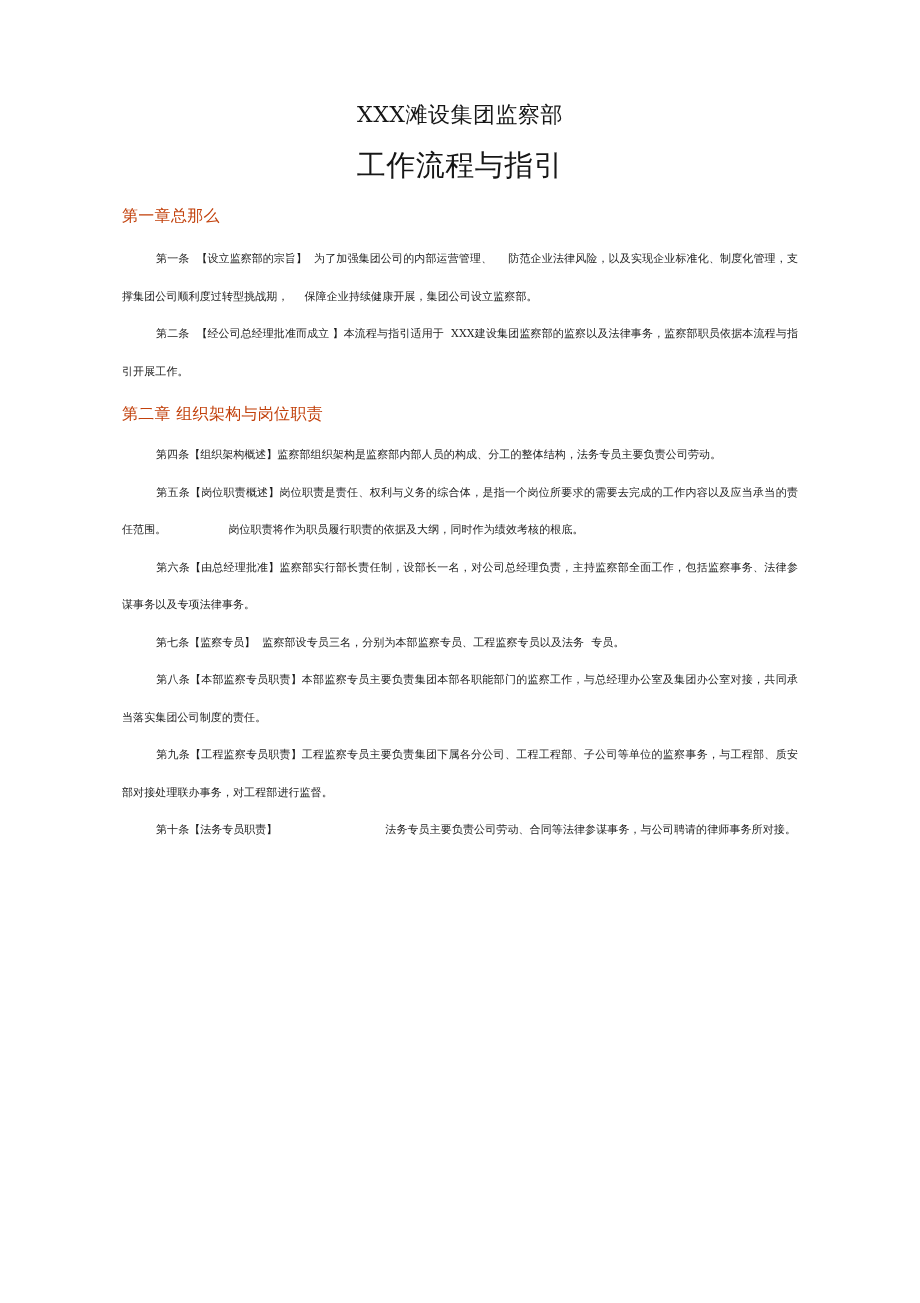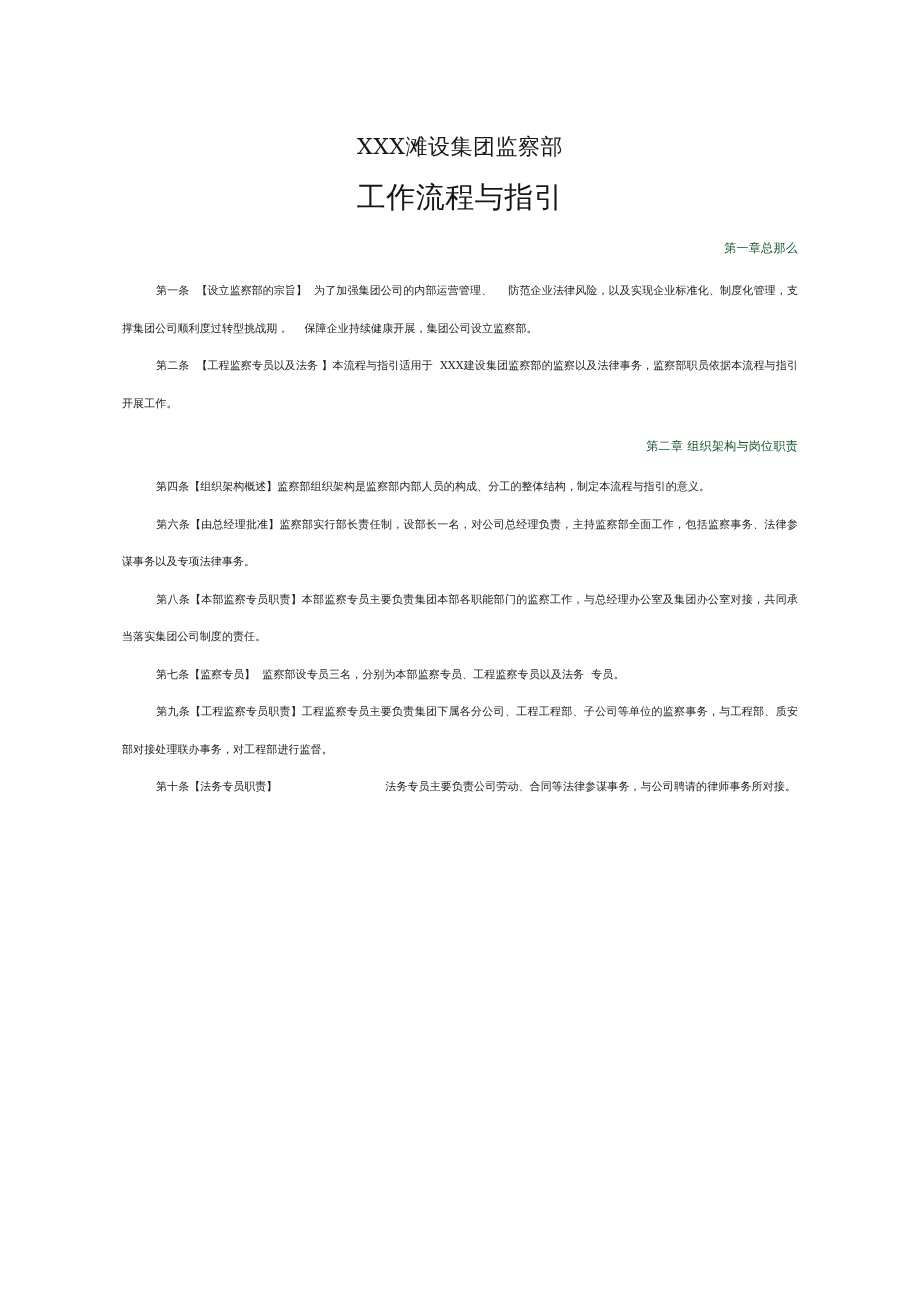--- a/index.html
+++ b/index.html
@@ -18,21 +18,21 @@
   .page {
     position: absolute;
     left: 0; top: 0;
     width: 920px;
     height: 1303px;
     background: #fff;
   }
   .content {
     position: absolute;
     left: 122px;
-    top: 124px;
+    top: 92px;
     width: 676px;
   }
 
   
   .doc-title {
     text-align: center;
     font-size: 22px;
     line-height: 46px;
     letter-spacing: 0.5px;
     color: #161616;
@@ -40,24 +40,24 @@
   }
   .doc-subtitle {
     text-align: center;
     font-size: 29px;
     line-height: 46px;
     letter-spacing: 0.5px;
     color: #161616;
     margin-top: 4px;
   }
   .chapter-title {
-    text-align: right;
-    font-size: 12px;
+    text-align: left;
+    font-size: 16px;
     line-height: 44px;
-    color: #14532d;
+    color: #c2410c;
     margin-top: 6px;
     letter-spacing: 0.3px;
   }
   .chapter-title.ch2 {
     margin-top: 2px;
   }
 
   
   .para {
     font-size: 11px;
@@ -93,42 +93,45 @@
     <div class="doc-title">XXX滩设集团监察部</div>
     <div class="doc-subtitle">工作流程与指引</div>
 
     <div class="chapter-title">第一章总那么</div>
 
     <div class="para p1">
       <span class="indent"></span><span>第一条</span><span class="gap-sm"></span><span class="bracket">【设立监察部的宗旨】</span><span class="gap-sm"></span><span>为了加强集团公司的内部运营管理、</span><span class="gap-md"></span><span>防范企业法律风险，</span><span>以及实现企业标准化、制度化管理，支撑集团公司顺利度过转型挑战期，</span><span class="gap-md"></span><span>保障企业持续健康</span><span>开展，集团公司设立监察部。</span>
     </div>
 
     <div class="para">
-      <span class="indent"></span><span>第二条</span><span class="gap-sm"></span><span class="bracket">【工程监察专员以及法务 】</span><span>本流程与指引适用于</span><span class="gap-sm"></span><span>XXX建设集团监察</span><span>部的监察以及法律事务，监察部职员依据本流程与指引开展工作。</span>
+      <span class="indent"></span><span>第二条</span><span class="gap-sm"></span><span class="bracket">【经公司总经理批准而成立 】</span><span>本流程与指引适用于</span><span class="gap-sm"></span><span>XXX建设集团监察</span><span>部的监察以及法律事务，监察部职员依据本流程与指引开展工作。</span>
     </div>
 
 
     <div class="chapter-title ch2">第二章 组织架构与岗位职责</div>
 
     <div class="para">
-      <span class="indent"></span><span>第四条</span><span class="bracket">【组织架构概述】</span><span>监察部组织架构是监察部内部人员的构成、分工的整体结构，</span><span>制定本流程与指引的意义。</span>
+      <span class="indent"></span><span>第四条</span><span class="bracket">【组织架构概述】</span><span>监察部组织架构是监察部内部人员的构成、分工的整体结构，</span><span>法务专员主要负责公司劳动。</span>
     </div>
 
+    <div class="para">
+      <span class="indent"></span><span>第五条</span><span class="bracket">【岗位职责概述】</span><span>岗位职责是责任、权利与义务的综合体，是指一个岗位所要求</span><span>的需要去完成的工作内容以及应当承当的责任范围。</span><span class="gap-xl"></span><span>岗位职责将作为职员履行职责的依据及</span><span>大纲，同时作为绩效考核的根底。</span>
+    </div>
 
 
     <div class="para">
       <span class="indent"></span><span>第六条</span><span class="bracket">【由总经理批准】</span><span>监察部实行部长责任制，设部长一名，对公司总经理负责，主持</span><span>监察部全面工作，包括监察事务、法律参谋事务以及专项法律事务。</span>
     </div>
 
+    <div class="para p-tight">
+      <span class="indent"></span><span>第七条</span><span class="bracket">【监察专员】</span><span class="gap-sm"></span><span>监察部设专员三名，分别为本部监察专员、工程监察专员以及法务</span><span class="gap-sm"></span><span>专员。</span>
+    </div>
+
     <div class="para">
       <span class="indent"></span><span>第八条</span><span class="bracket">【本部监察专员职责】</span><span>本部监察专员主要负责集团本部各职能部门的监察工作，</span><span>与总经理办公室及集团办公室对接，共同承当落实集团公司制度的责任。</span>
-    </div>
-
-    <div class="para p-tight">
-      <span class="indent"></span><span>第七条</span><span class="bracket">【监察专员】</span><span class="gap-sm"></span><span>监察部设专员三名，分别为本部监察专员、工程监察专员以及法务</span><span class="gap-sm"></span><span>专员。</span>
     </div>
 
     <div class="para">
       <span class="indent"></span><span>第九条</span><span class="bracket">【工程监察专员职责】</span><span>工程监察专员主要负责集团下属各分公司、工程工程部、</span><span>子公司等单位的监察事务，与工程部、质安部对接处理联办事务，对工程部进行监督。</span>
     </div>
 
     <div class="para p-tight">
       <span class="indent"></span><span>第十条</span><span class="bracket">【法务专员职责】</span><span class="gap-xxl"></span><span>法务专员主要负责公司劳动、合同等法律参谋事务，与公司聘</span><span>请的律师事务所对接。</span>
     </div>
 

